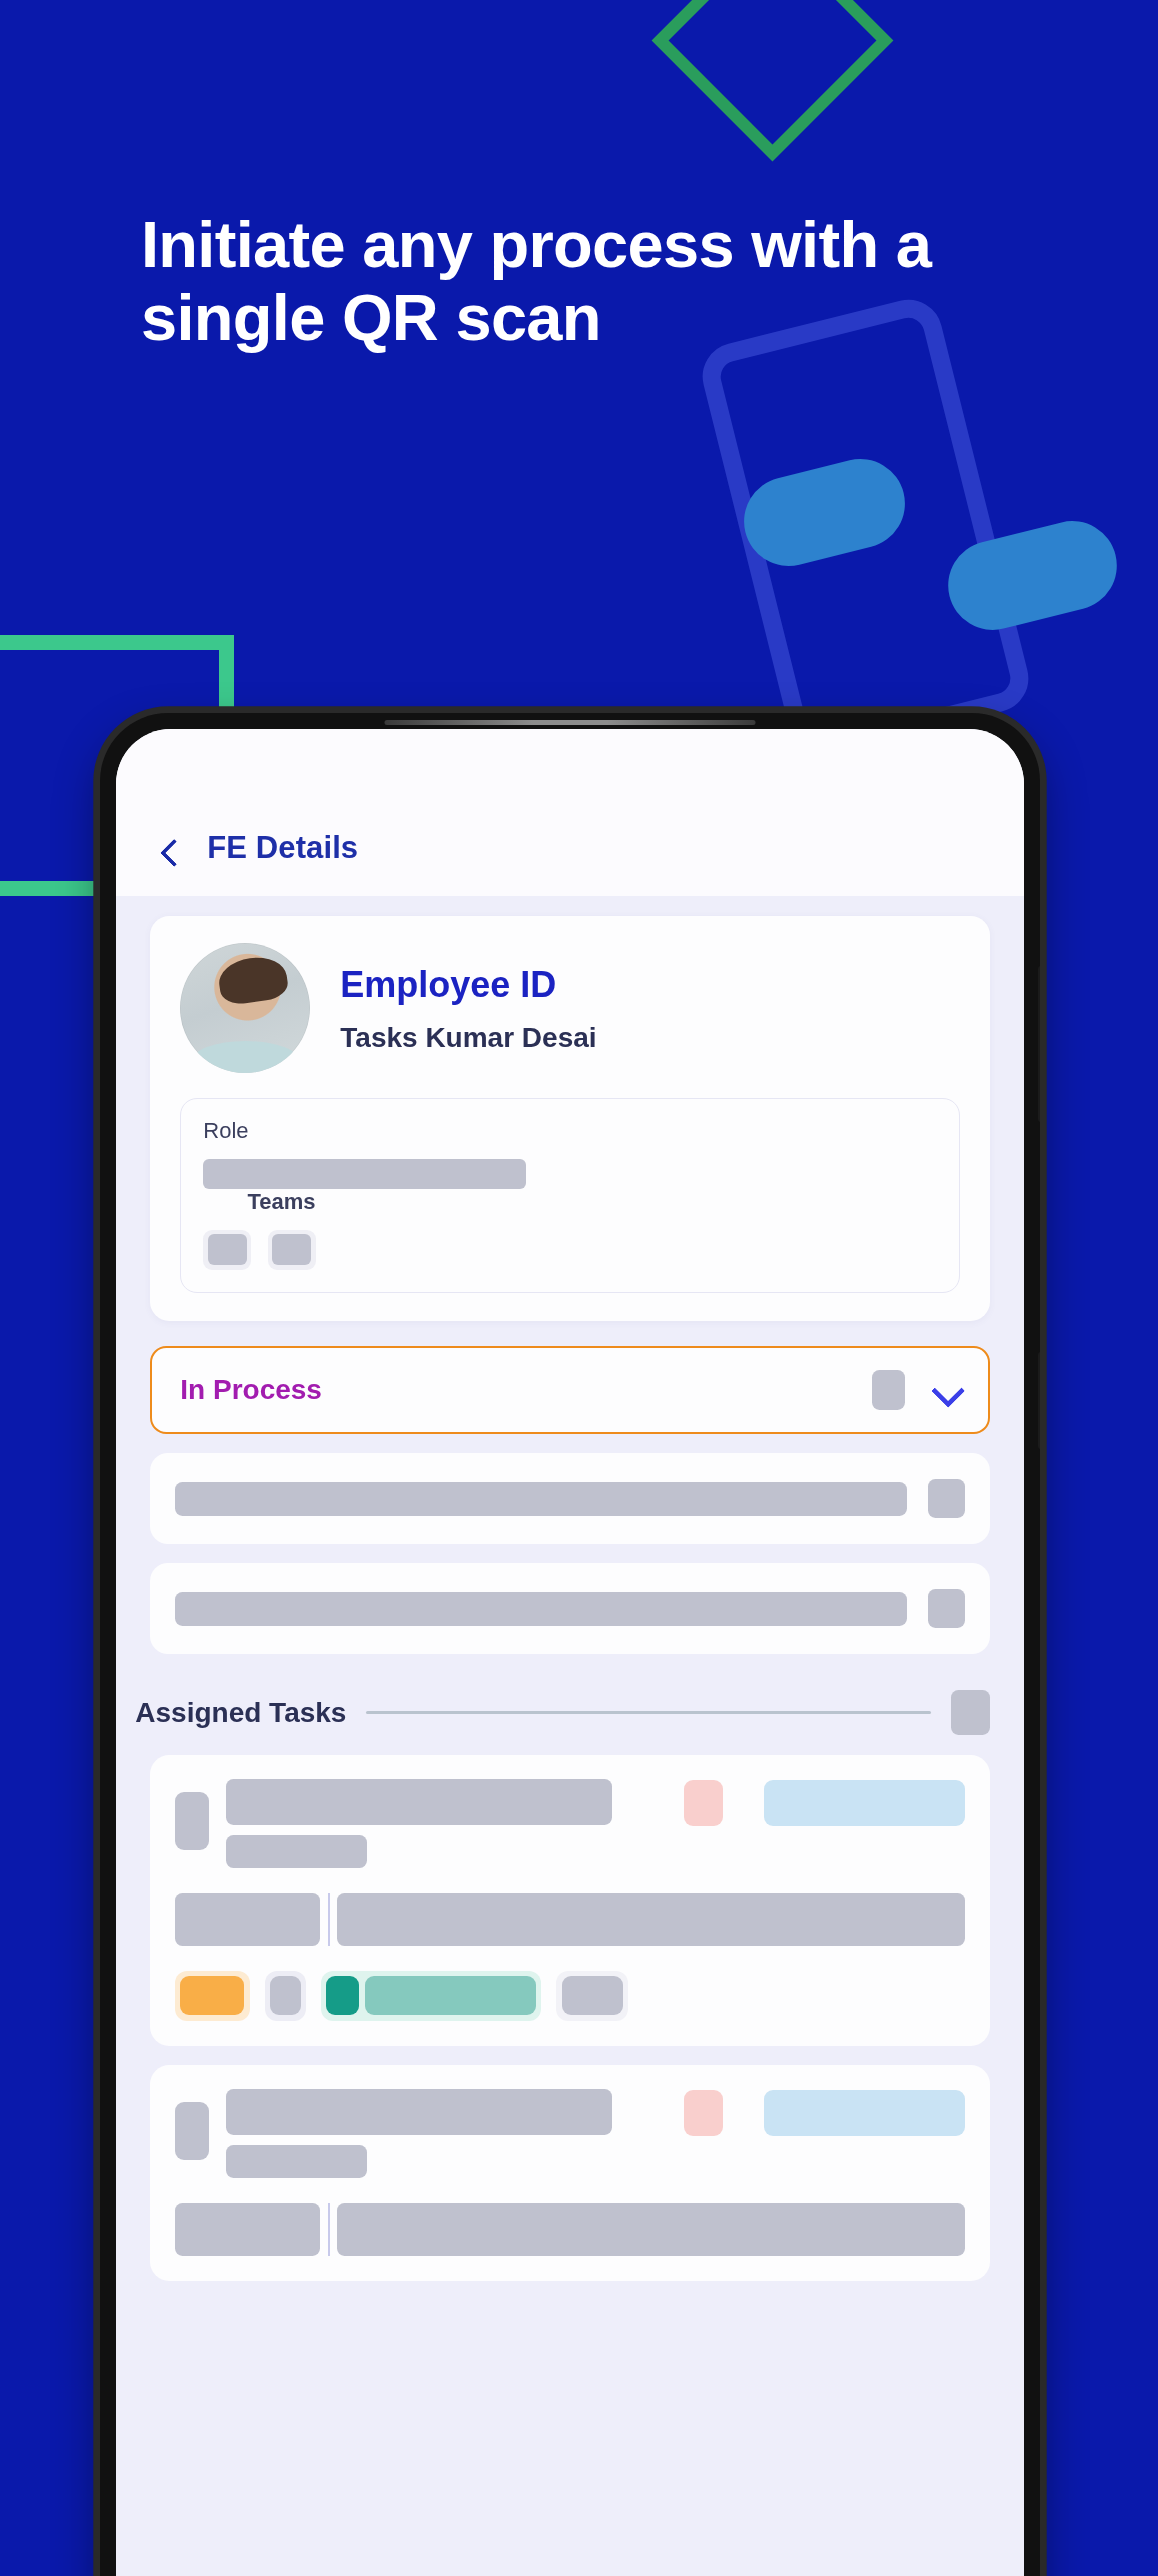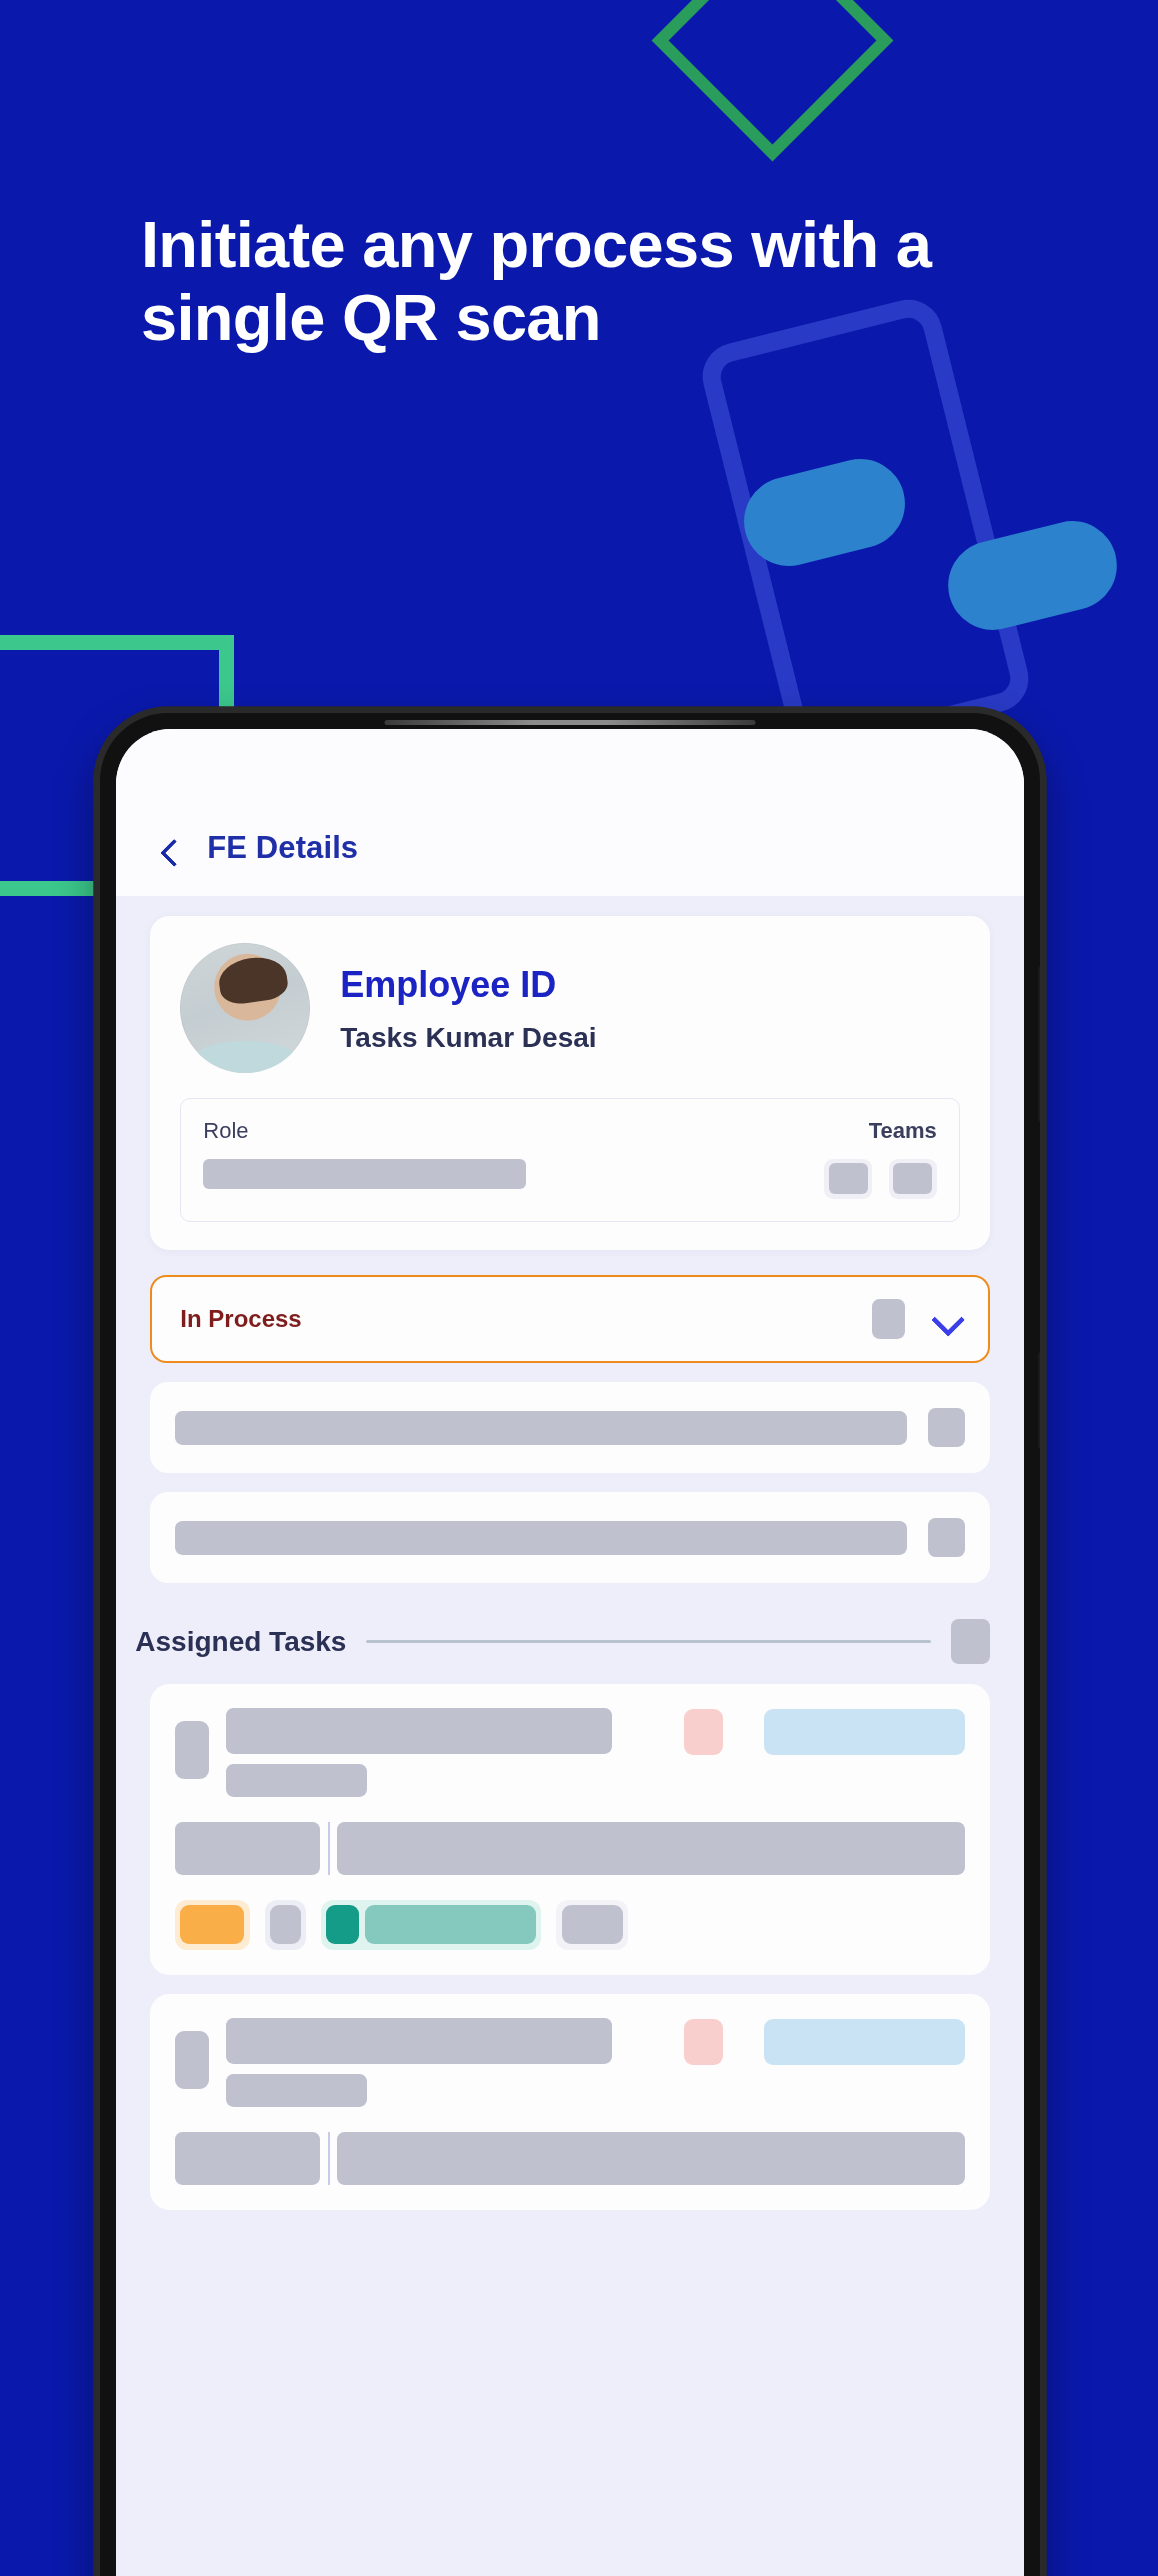--- a/index.html
+++ b/index.html
@@ -185,25 +185,26 @@
   }
   .emp-name {
     font-size:28px;
     font-weight:bold;
     color:#2B3055;
   }
 
   .role-box {
     margin-top:25px;
     border:1.1px solid #E6E6F4;
-    border-radius:10px;
+    border-radius:17px;
     padding:19.3px 22px 22px 22px;
     display:flex;
     justify-content:space-between;
     align-items:flex-start;
+    flex-direction:column;
   }
   .role-col { flex:1; }
   .role-label, .teams-label {
     font-size:22px;
     color:#3B3F5E;
     margin-bottom:15px;
   }
   .sk { background:#BFC1CE; border-radius:6px; }
   .sk-soft { background:#EFEFF5; border-radius:9px; padding:4.5px; display:inline-block; }
   .role-bar { width:323px; height:30px; }
@@ -216,23 +217,23 @@
     margin:25px 34px 0 34px;
     background:#FDFDFE;
     border:2.2px solid #EE8B1B;
     border-radius:16.3px;
     height:88px;
     display:flex;
     align-items:center;
     padding:0 28px;
   }
   .status-label {
-    font-size:24px;
-    font-weight:bold;
-    color:#7f1d1d;
+    font-size:28px;
+    font-weight:bold;
+    color:#a21caf;
     flex:1;
   }
   .status-sk { width:33px; height:40px; border-radius:7.4px; margin-right:30px; }
   .chev-down {
     width:25px; height:25px;
     position:relative;
     flex:0 0 auto;
   }
   .chev-down::before {
     content:"";

